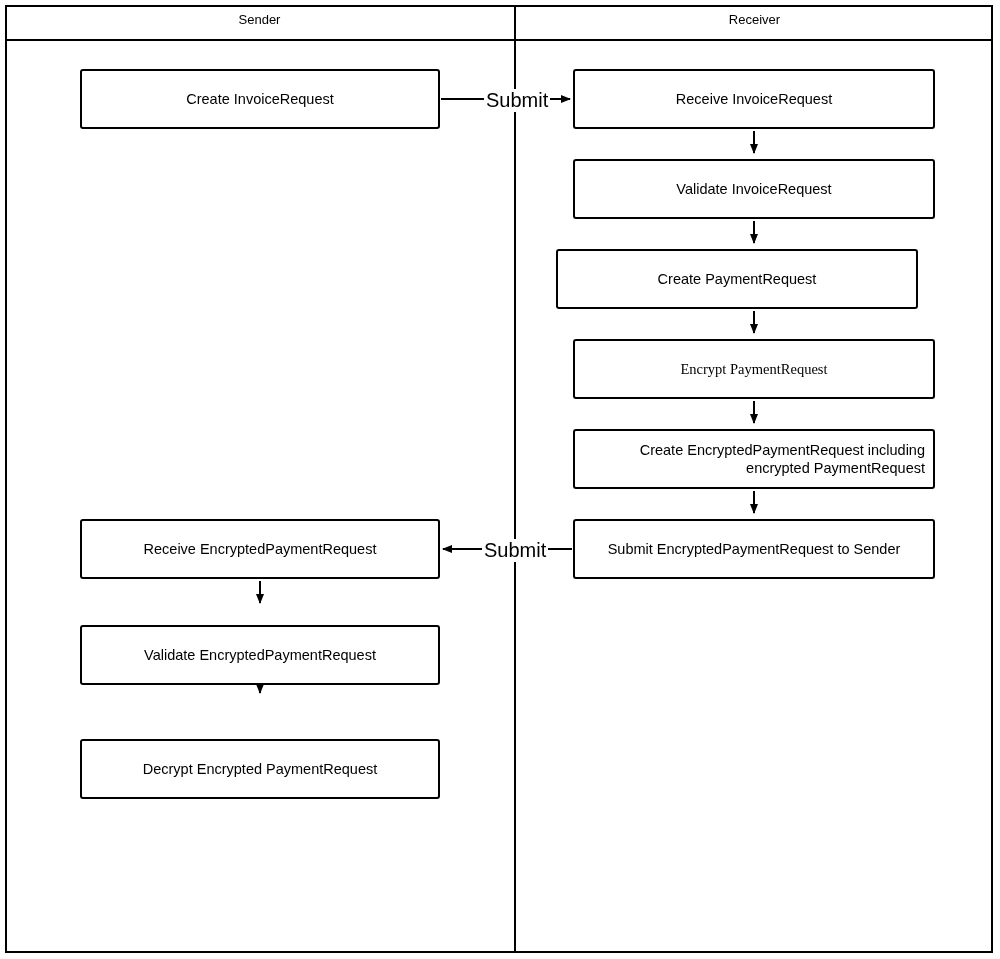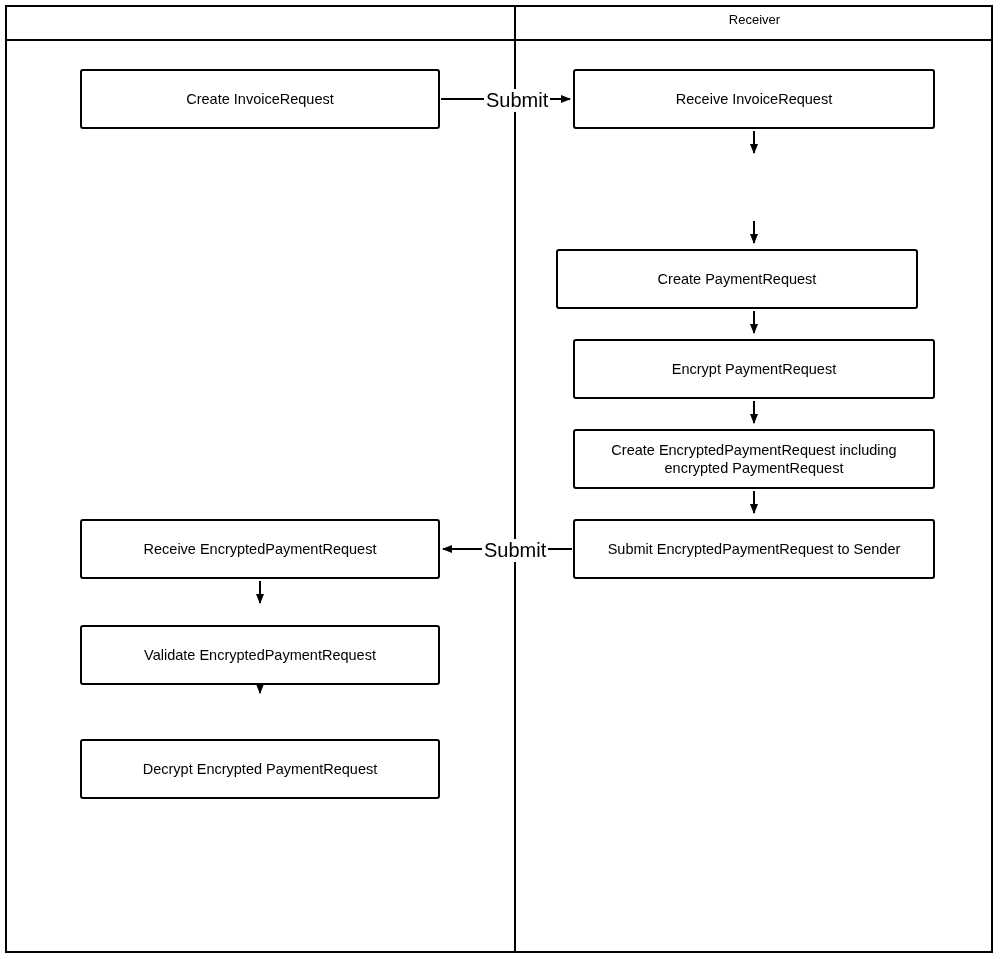--- a/index.html
+++ b/index.html
@@ -53,21 +53,21 @@
 
   .node {
     position: absolute;
     box-sizing: border-box;
     border: 2px solid #000000;
     background: #ffffff;
     border-radius: 3px;
     display: flex;
     align-items: center;
     justify-content: center;
-    text-align: center;
+    text-align: right;
     font-size: 14.5px;
     color: #000000;
     line-height: 1.25;
     padding: 4px 8px;
   }
 
   svg.connectors {
     position: absolute;
     left: 0;
     top: 0;
@@ -86,20 +86,21 @@
 </style>
 </head>
 <body>
 
 <div id="diagram">
 
   <div class="outer-frame"></div>
   <div class="lane-header-divider"></div>
   <div class="lane-divider"></div>
 
+  <div class="lane-title sender">Sender</div>
   <div class="lane-title receiver">Receiver</div>
 
   <svg class="connectors">
     <defs>
       <marker id="arrow" markerWidth="10" markerHeight="8" refX="9" refY="4" orient="auto" markerUnits="userSpaceOnUse">
         <path d="M0,0 L10,4 L0,8 z" fill="#000000"></path>
       </marker>
     </defs>
 
     <line x1="441" y1="99" x2="570" y2="99" stroke="#000000" stroke-width="2" marker-end="url(#arrow)"></line>
@@ -115,22 +116,23 @@
     <line x1="260" y1="581" x2="260" y2="603" stroke="#000000" stroke-width="2" marker-end="url(#arrow)"></line>
     <line x1="260" y1="671" x2="260" y2="693" stroke="#000000" stroke-width="2" marker-end="url(#arrow)"></line>
     <line x1="260" y1="761" x2="260" y2="783" stroke="#000000" stroke-width="2" marker-end="url(#arrow)"></line>
   </svg>
 
   <div class="edge-label" style="left:484px; top:89px;">Submit</div>
   <div class="edge-label" style="left:482px; top:539px;">Submit</div>
 
   <div class="node" style="left:80px;  top:69px;  width:360px; height:60px;">Create InvoiceRequest</div>
   <div class="node" style="left:573px; top:69px;  width:362px; height:60px;">Receive InvoiceRequest</div>
+  <div class="node" style="left:573px; top:159px; width:362px; height:60px;">Validate InvoiceRequest</div>
   <div class="node" style="left:556px; top:249px; width:362px; height:60px;">Create PaymentRequest</div>
-  <div class="node" style="left:573px; top:339px; width:362px; height:60px;">Encrypt PaymentRequest</div>
+  <div class="node" style="left:573px; top:339px; width:362px; height:60px;font-family:Liberation Serif, serif;">Encrypt PaymentRequest</div>
   <div class="node" style="left:573px; top:429px; width:362px; height:60px;">Create EncryptedPaymentRequest including encrypted PaymentRequest</div>
   <div class="node" style="left:573px; top:519px; width:362px; height:60px;">Submit EncryptedPaymentRequest to Sender</div>
 
   <div class="node" style="left:80px;  top:519px; width:360px; height:60px;">Receive EncryptedPaymentRequest</div>
   <div class="node" style="left:80px;  top:609px; width:360px; height:60px;margin-top:16px;">Validate EncryptedPaymentRequest</div>
   <div class="node" style="left:80px;  top:699px; width:360px; height:60px;margin-top:40px;">Decrypt Encrypted PaymentRequest</div>
 
 </div>
 
 </body></html>

